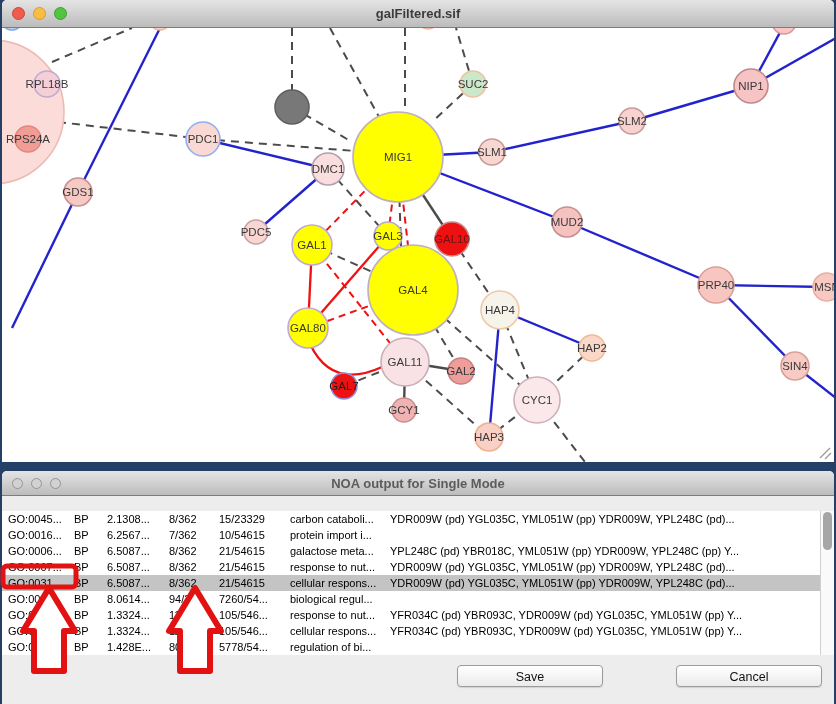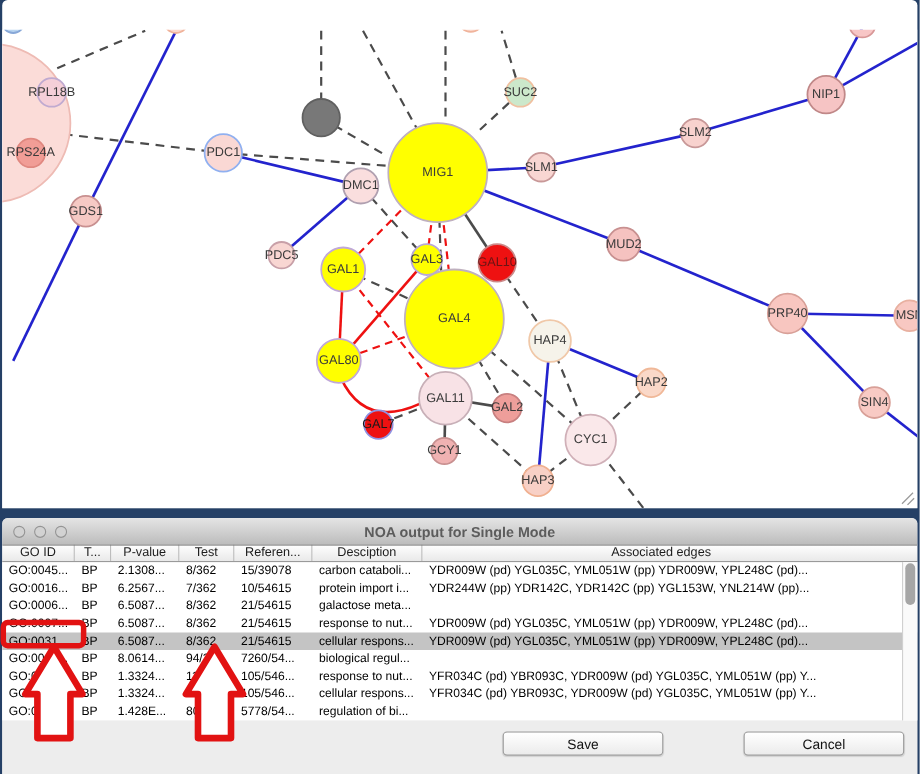--- a/index.html
+++ b/index.html
@@ -186,68 +186,67 @@
       <text x="344" y="386" class="nlabel" style="fill: rgb(26, 26, 26);">GAL7</text>
       <circle cx="404" cy="410" r="12" class="node" style="fill: rgb(240, 178, 178); stroke: rgb(200, 144, 144);"></circle>
       <text x="404" y="410" class="nlabel">GCY1</text>
       <circle cx="537" cy="400" r="23" class="node" style="fill: rgb(250, 232, 234); stroke: rgb(208, 176, 184);"></circle>
       <text x="537" y="400" class="nlabel">CYC1</text>
       <circle cx="489" cy="437" r="14" class="node" style="fill: rgb(248, 208, 198); stroke: rgb(240, 176, 144);"></circle>
       <text x="489" y="437" class="nlabel">HAP3</text>
       <circle cx="592" cy="348" r="13" class="node" style="fill: rgb(250, 216, 200); stroke: rgb(240, 184, 152);"></circle>
       <text x="592" y="348" class="nlabel">HAP2</text>
     </svg>
+  <div class="titlebar">
+    <div class="lights">
+      <span class="light l-red"></span>
+      <span class="light l-yellow"></span>
+      <span class="light l-green"></span>
+    </div>
+    <span class="title">galFiltered.sif</span>
+  </div>
 </div>
 
 <div class="window" id="win2">
   <div class="titlebar">
     <div class="lights">
       <span class="light l-gray"></span>
       <span class="light l-gray"></span>
       <span class="light l-gray"></span>
     </div>
     <span class="title">NOA output for Single Mode</span>
   </div>
 
-  <div id="header">
-    <div class="hcell c-go">GO ID</div>
-    <div class="hcell c-type">T...</div>
-    <div class="hcell c-p">P-value</div>
-    <div class="hcell c-test">Test</div>
-    <div class="hcell c-ref">Referen...</div>
-    <div class="hcell c-desc">Desciption</div>
-    <div class="hcell c-edges">Associated edges</div>
-  </div>
 
   <div id="tbody">
       <div class="trow">
         <div class="cell c-go">GO:0045...</div>
         <div class="cell c-type">BP</div>
         <div class="cell c-p">2.1308...</div>
         <div class="cell c-test">8/362</div>
-        <div class="cell c-ref">15/39078</div>
+        <div class="cell c-ref">15/23329</div>
         <div class="cell c-desc">carbon cataboli...</div>
         <div class="cell c-edges">YDR009W (pd) YGL035C, YML051W (pp) YDR009W, YPL248C (pd)...</div>
       </div>
       <div class="trow">
         <div class="cell c-go">GO:0016...</div>
         <div class="cell c-type">BP</div>
         <div class="cell c-p">6.2567...</div>
         <div class="cell c-test">7/362</div>
         <div class="cell c-ref">10/54615</div>
         <div class="cell c-desc">protein import i...</div>
-        <div class="cell c-edges">YDR244W (pp) YDR142C, YDR142C (pp) YGL153W, YNL214W (pp)...</div>
       </div>
       <div class="trow">
         <div class="cell c-go">GO:0006...</div>
         <div class="cell c-type">BP</div>
         <div class="cell c-p">6.5087...</div>
         <div class="cell c-test">8/362</div>
         <div class="cell c-ref">21/54615</div>
         <div class="cell c-desc">galactose meta...</div>
+        <div class="cell c-edges">YPL248C (pd) YBR018C, YML051W (pp) YDR009W, YPL248C (pp) Y...</div>
       </div>
       <div class="trow">
         <div class="cell c-go">GO:0007...</div>
         <div class="cell c-type">BP</div>
         <div class="cell c-p">6.5087...</div>
         <div class="cell c-test">8/362</div>
         <div class="cell c-ref">21/54615</div>
         <div class="cell c-desc">response to nut...</div>
         <div class="cell c-edges">YDR009W (pd) YGL035C, YML051W (pp) YDR009W, YPL248C (pd)...</div>
       </div>

